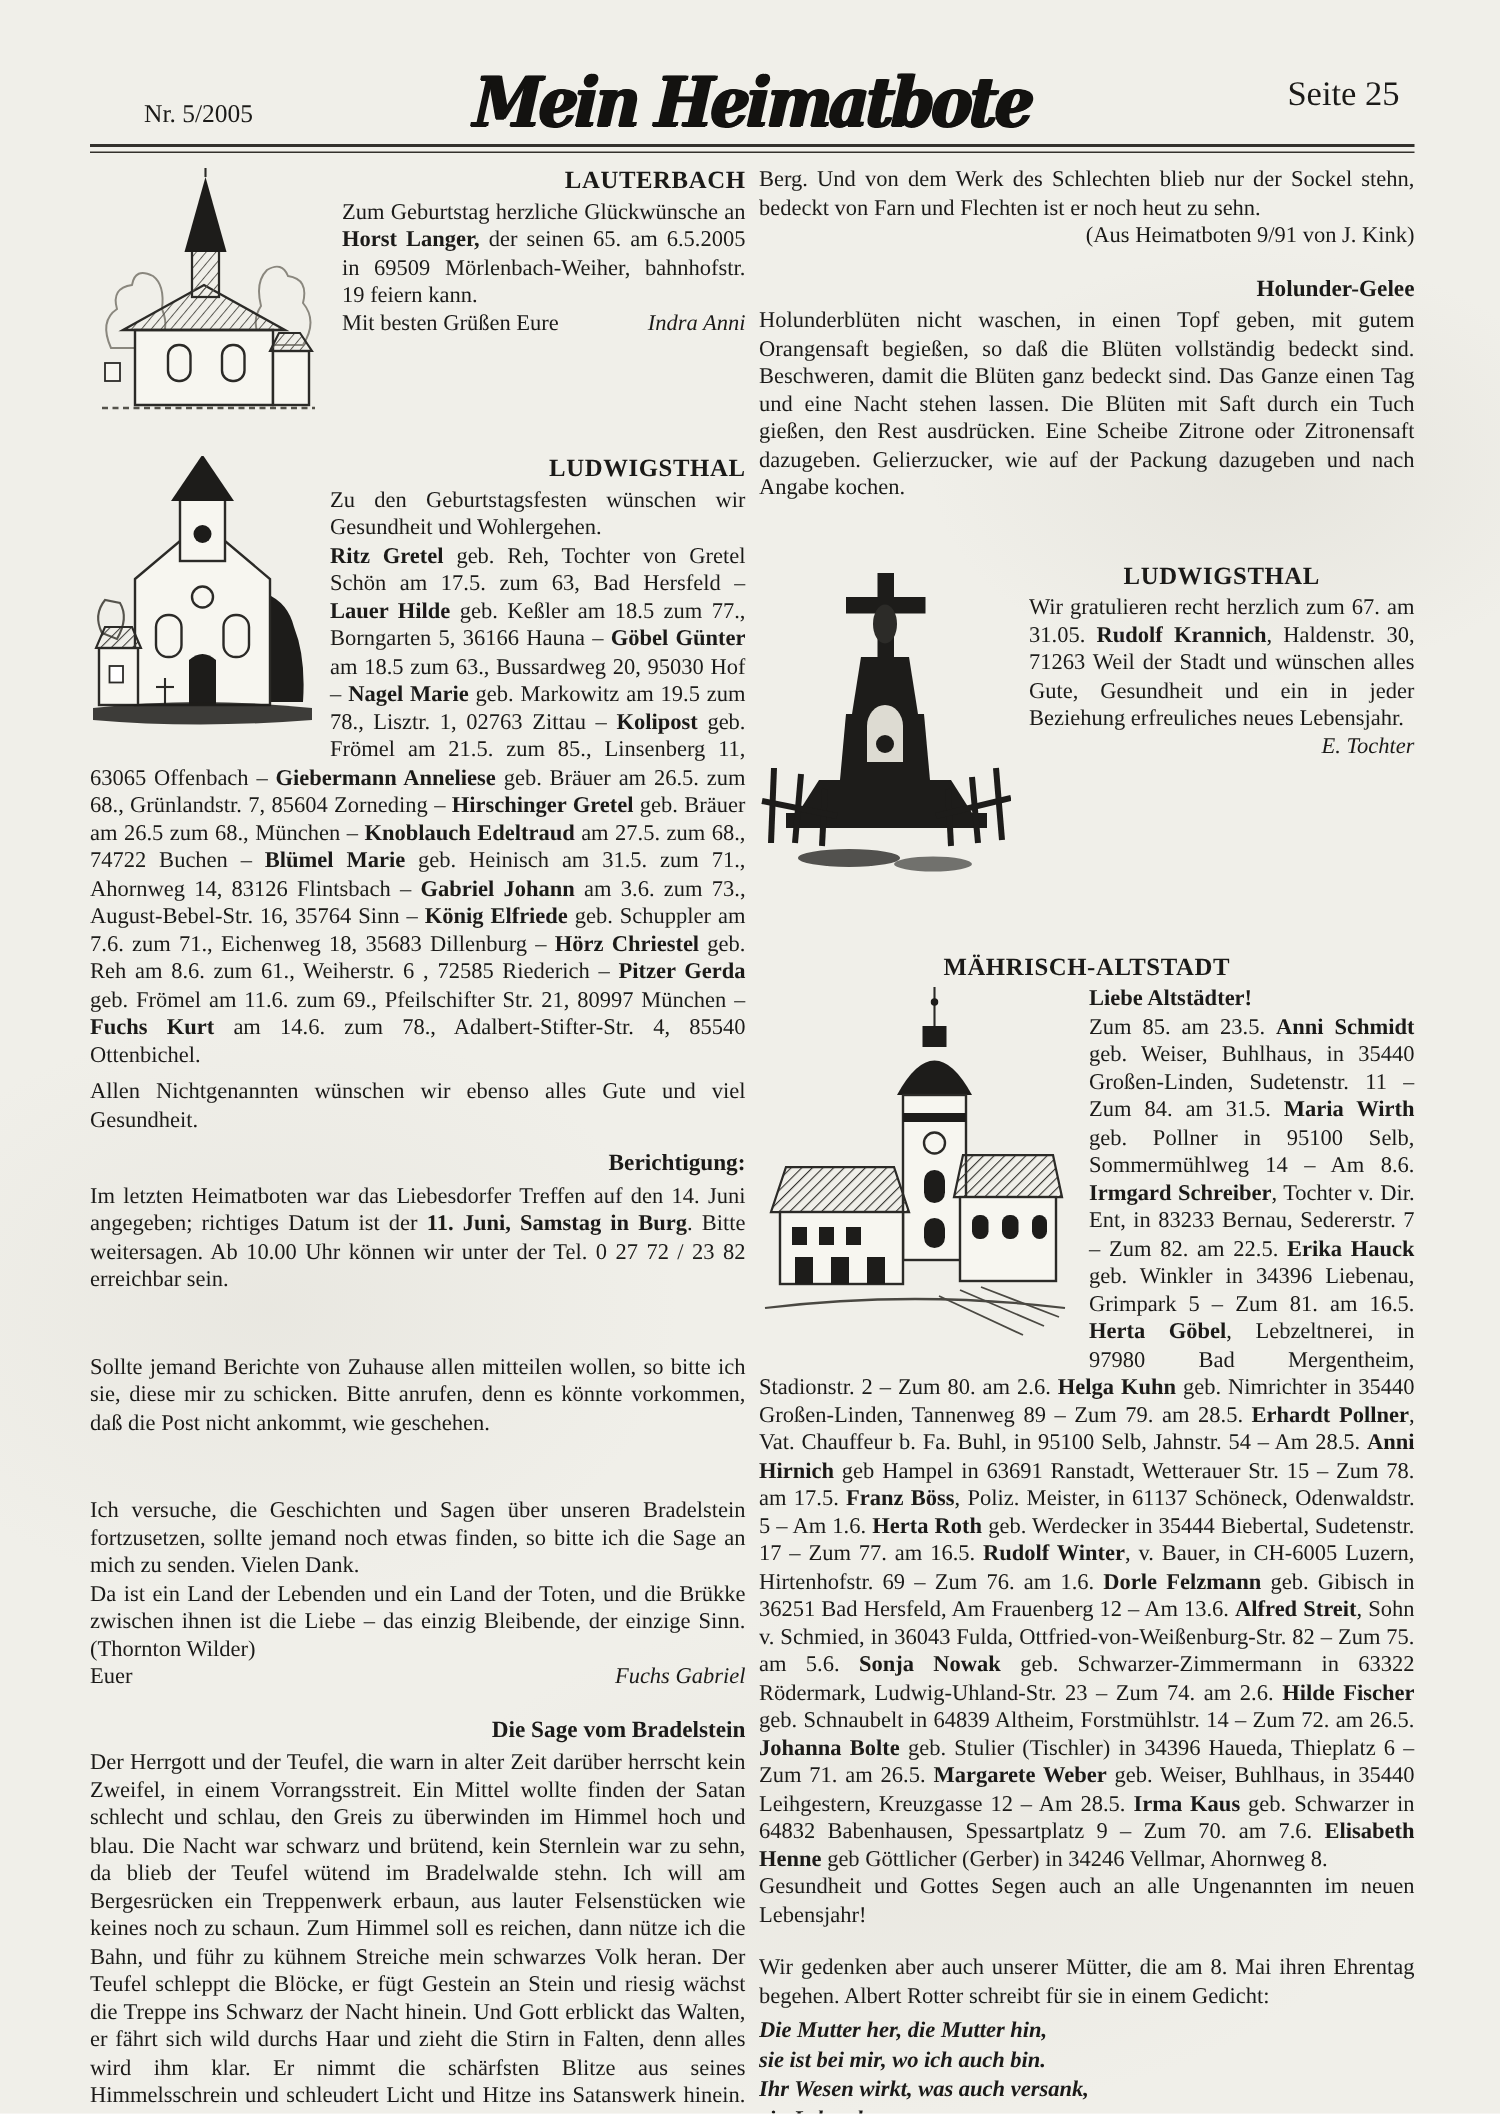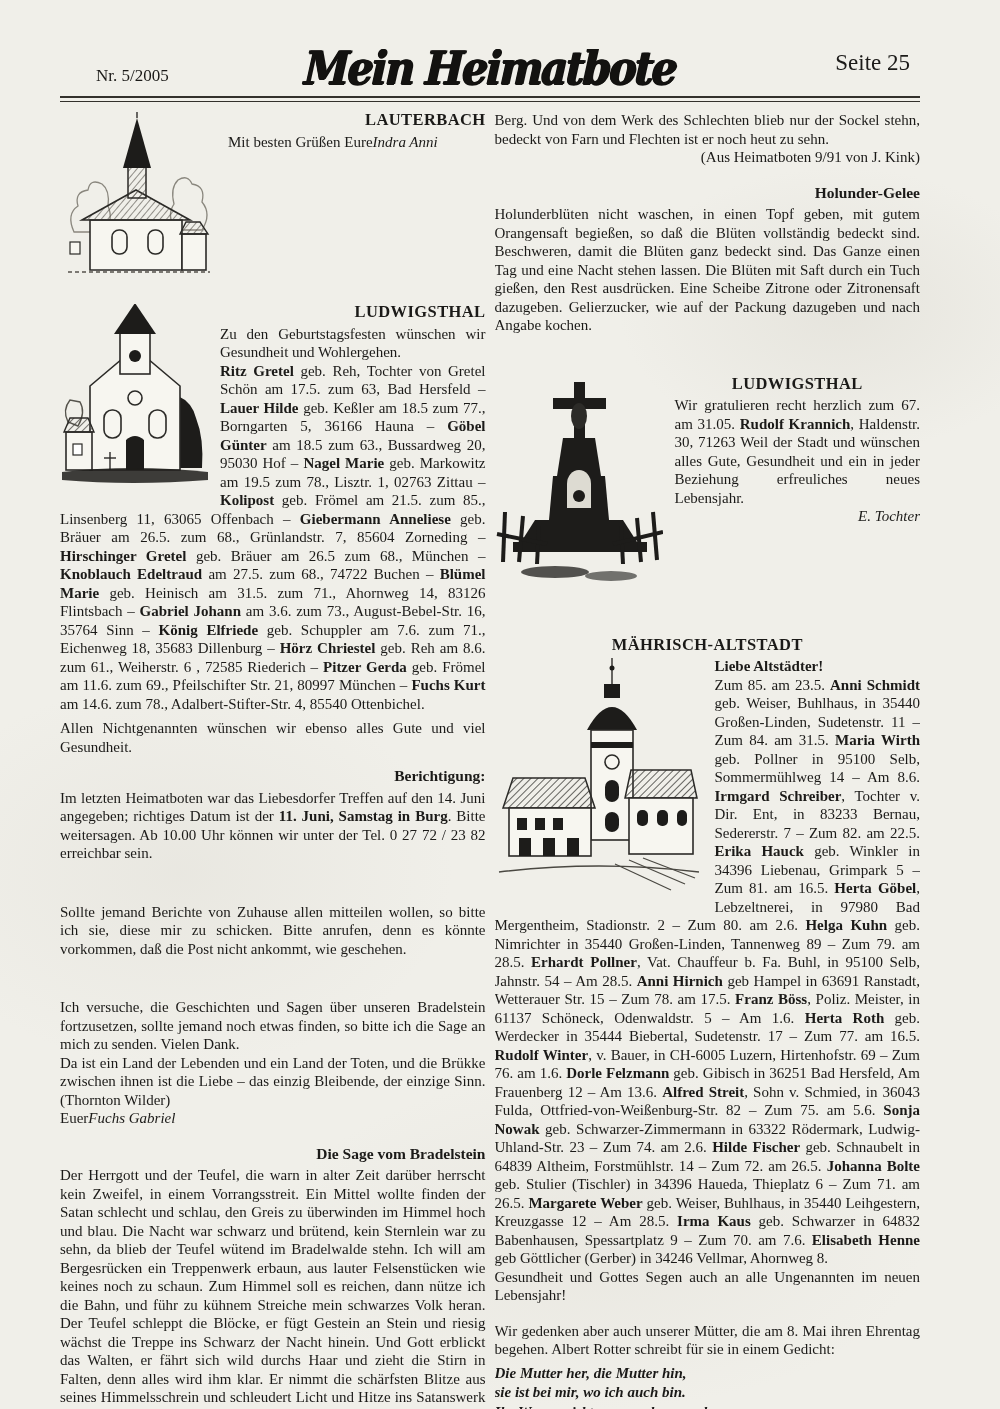--- a/index.html
+++ b/index.html
@@ -4,41 +4,41 @@
 <style>
   html,body{margin:0;padding:0;}
   body{width:1000px;height:1409px;overflow:hidden;
        font-family:"Liberation Serif",serif;color:#1b1a18;}
   .page{width:1000px;height:1409px;box-sizing:border-box;
     background:
       radial-gradient(ellipse 340px 220px at 84% 22%, rgba(207,204,194,.30), transparent 65%),
       radial-gradient(ellipse 420px 300px at 18% 62%, rgba(212,209,200,.25), transparent 65%),
       radial-gradient(ellipse 500px 260px at 60% 88%, rgba(210,206,196,.22), transparent 65%),
       #f0efe9;
-    padding:30px 80px 0 60px;}
+    padding:30px 57px 0 60px;}
   
   .hdr{position:relative;height:62px;}
   .issue{position:absolute;left:36px;bottom:6px;font-size:17px;}
   .pageno{position:absolute;right:10px;bottom:16px;font-size:23px;}
   .masthead{position:absolute;left:0;right:0;bottom:0;text-align:center;
     font-family:"DejaVu Serif",serif;font-style:italic;font-weight:700;
     font-size:41px;letter-spacing:-2px;color:#131210;
     text-shadow:1.2px 0 0 #131210,-0.6px 0 0 #131210,0 1px 0 #131210;
     transform:scaleY(1.12) skewX(-3deg);}
   .rule{height:3px;border-top:2.5px solid #33312c;border-bottom:1.4px solid #33312c;margin-top:4px;}
   
   .columns{display:flex;gap:9px;margin-top:9px;}
   .col{width:437px;font-size:15px;line-height:18.5px;text-align:justify;hyphens:auto;}
   p{margin:0;}
   .sect{overflow:hidden;} 
   .h{font-weight:bold;font-size:15.5px;margin:0 0 3px 0;text-align:right;}
   .h.caps{font-size:16.5px;letter-spacing:.4px;}
   .h.center{text-align:center;}
   .rb{font-weight:bold;}
-  .sigrow{display:flex;}
+  .sigrow{display:flex;justify-content:space-between;}
   .sig{font-style:italic;}
   .right{text-align:right;}
   .mt-xs{margin-top:6px;} .mt-sm{margin-top:11px;} .mt-md{margin-top:17px;} .mt-lg{margin-top:40px;}
   svg.illu{float:left;margin:1px 10px 2px 0;}
   svg.illu.rpad{margin-right:12px;}
   .poem{font-weight:bold;font-style:italic;text-align:left;line-height:19.5px;margin:5px 0 2px 0;}
   .ink{fill:#1d1c1a;}
   .paper{fill:#f7f6f0;stroke:#2b2a27;stroke-width:1.6;}
   .line{stroke:#2b2a27;stroke-width:1.4;fill:none;}
 </style>
@@ -73,20 +73,21 @@
           <polygon class="ink" points="63,56 77,6 91,56"></polygon>
           <line class="line" x1="77" y1="6" x2="77" y2="0"></line>
           <rect class="paper" x="52" y="118" width="15" height="24" rx="7"></rect>
           <rect class="paper" x="88" y="118" width="15" height="24" rx="7"></rect>
           <rect class="paper" x="122" y="122" width="24" height="36"></rect>
           <polygon points="120,122 148,122 140,110 126,110" fill="url(#ht1)" stroke="#2b2a27" stroke-width="1.4"></polygon>
           <rect x="10" y="130" width="10" height="12" fill="#f7f6f0" stroke="#2b2a27" stroke-width="1.2"></rect>
           <line x1="8" y1="160" x2="150" y2="160" stroke="#55534c" stroke-width="1.6" stroke-dasharray="4 3"></line>
         </svg>
         <div class="h caps">LAUTERBACH</div>
+        <p><span>Zum Geburtstag herzliche Glückwünsche an </span><span class="rb">Horst Langer,</span><span> der seinen 65. am 6.5.2005 in 69509 Mörlenbach-Weiher, bahnhofstr. 19 feiern kann.</span></p>
         <div class="sigrow">
           <span>Mit besten Grüßen Eure</span>
           <span class="sig">Indra Anni</span>
         </div>
       </div>
 
       <div class="sect mt-md">
         <svg class="illu" width="150" height="190" viewBox="0 0 150 190">
           <defs>
             <pattern id="ht2" width="5" height="5" patternUnits="userSpaceOnUse" patternTransform="rotate(45)">

